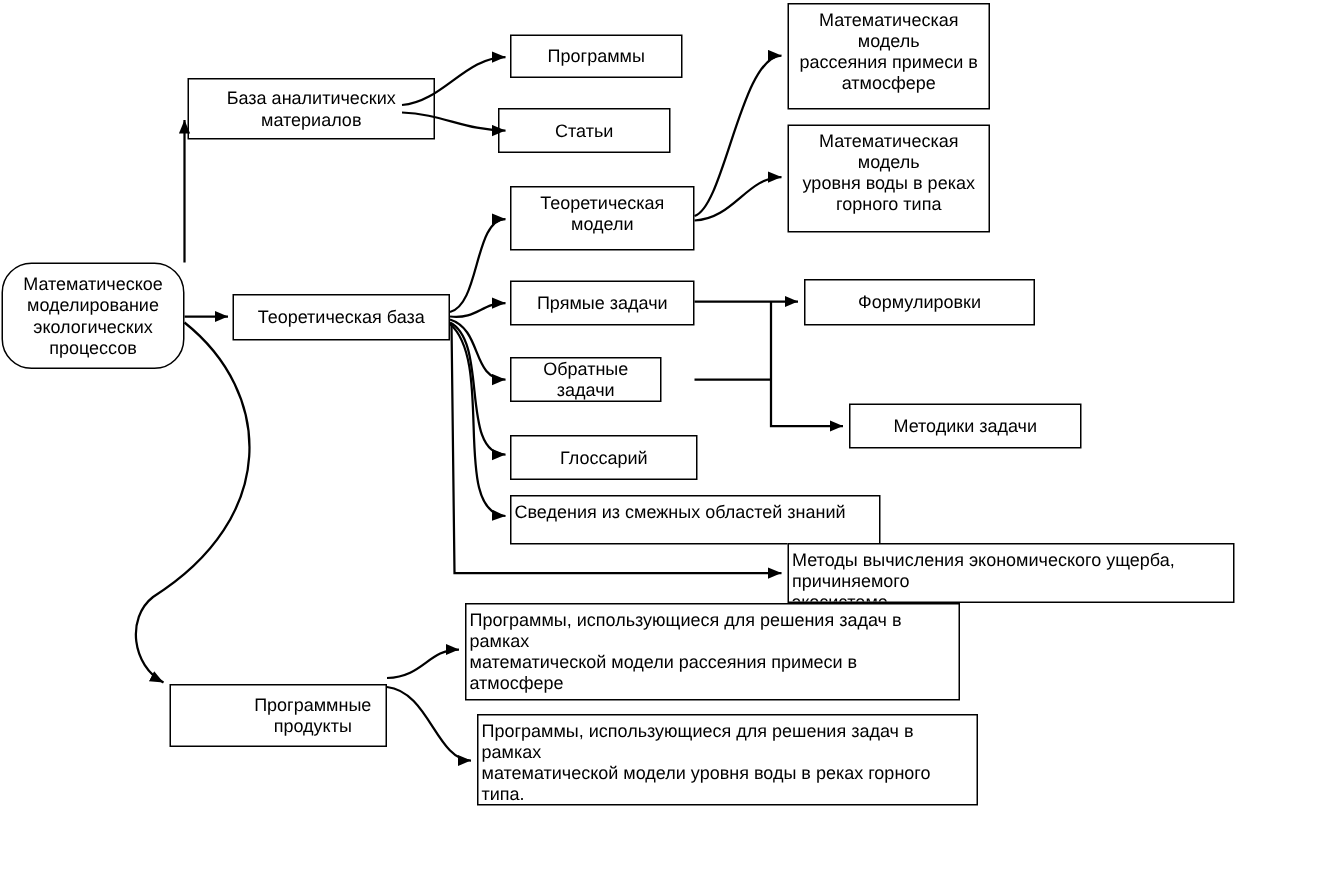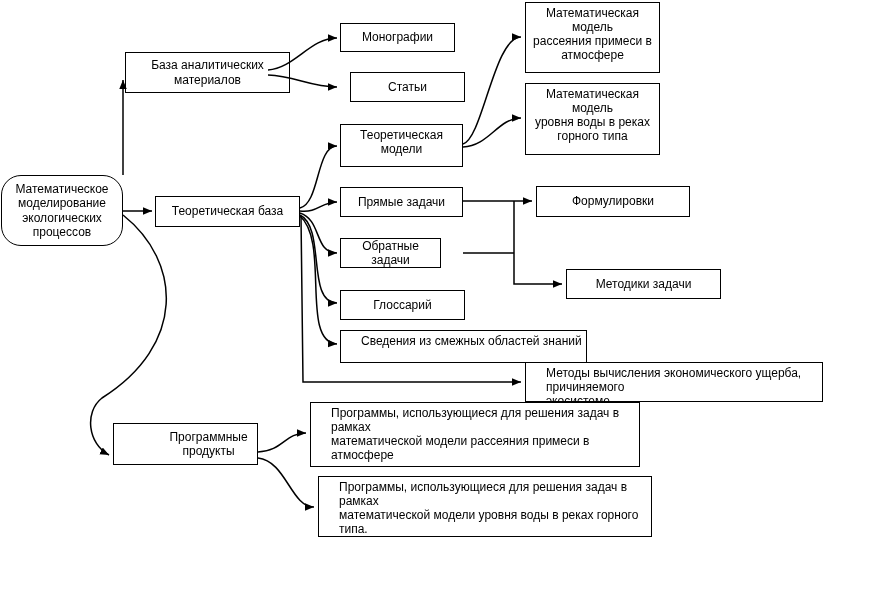--- a/index.html
+++ b/index.html
@@ -22,57 +22,57 @@
     color: #000;
     font-size: 12px;
     line-height: 1.18;
     display: flex;
     white-space: pre-line;
     overflow: hidden;
   }
   .node.va-center { align-items: center; }
   .node.va-top    { align-items: flex-start; padding-top: 3px; }
   .node.ha-center { justify-content: center; text-align: center; padding-left: 2px; padding-right: 2px; }
-  .node.ha-left   { justify-content: flex-start; text-align: left; padding-left: 20px; padding-right: 4px; }
+  .node.ha-left   { justify-content: flex-start; text-align: left; padding-left: 2px; padding-right: 4px; }
   #connector-layer {
     position: absolute; left: 0; top: 0;
     width: 880px; height: 596px;
     pointer-events: none;
   }
   #connector-layer path { fill: none; stroke: #000; stroke-width: 1.5px; }
 </style>
 </head>
 <body>
 
 <div id="diagram-canvas">
   <div id="nodes-layer">
       <div class="node ha-center va-center" style="left: 1px; top: 175px; width: 122px; height: 71px; border-radius: 20px;"><span>Математическое
 моделирование
 экологических процессов</span></div>
       <div class="node ha-center va-center" style="left: 125px; top: 52px; width: 165px; height: 41px;"><span>База аналитических
 материалов</span></div>
-      <div class="node ha-center va-center" style="left: 340px; top: 23px; width: 115px; height: 29px;"><span>Монографии</span></div>
-      <div class="node ha-center va-center" style="left: 350px; top: 72px; width: 115px; height: 30px;"><span>Статьи</span></div>
+      <div class="node ha-center va-center" style="left: 340px; top: 23px; width: 115px; height: 29px;"><span>Программы</span></div>
+      <div class="node ha-center va-center" style="left: 332px; top: 72px; width: 115px; height: 30px;"><span>Статьи</span></div>
       <div class="node ha-center va-top" style="left: 525px; top: 2px; width: 135px; height: 71px;"><span>Математическая модель
 рассеяния примеси в
 атмосфере</span></div>
       <div class="node ha-center va-top" style="left: 525px; top: 83px; width: 135px; height: 72px;"><span>Математическая модель
 уровня воды в реках
 горного типа</span></div>
       <div class="node ha-center va-top" style="left: 340px; top: 124px; width: 123px; height: 43px;"><span>Теоретическая модели</span></div>
       <div class="node ha-center va-center" style="left: 155px; top: 196px; width: 145px; height: 31px;"><span>Теоретическая база</span></div>
       <div class="node ha-center va-center" style="left: 340px; top: 187px; width: 123px; height: 30px;"><span>Прямые задачи</span></div>
       <div class="node ha-center va-center" style="left: 340px; top: 238px; width: 101px; height: 30px;"><span>Обратные задачи</span></div>
       <div class="node ha-center va-center" style="left: 340px; top: 290px; width: 125px; height: 30px;"><span>Глоссарий</span></div>
       <div class="node ha-left va-top" style="left: 340px; top: 330px; width: 247px; height: 33px;"><span>Сведения из смежных областей знаний</span></div>
       <div class="node ha-center va-center" style="left: 536px; top: 186px; width: 154px; height: 31px;"><span>Формулировки</span></div>
       <div class="node ha-center va-center" style="left: 566px; top: 269px; width: 155px; height: 30px;"><span>Методики задачи</span></div>
       <div class="node ha-left va-top" style="left: 525px; top: 362px; width: 298px; height: 40px;"><span>Методы вычисления экономического ущерба, причиняемого
 экосистеме</span></div>
-      <div class="node ha-center va-center" style="left: 113px; top: 423px; width: 145px; height: 42px; padding-left: 48px;"><span>Программные продукты</span></div>
+      <div class="node ha-center va-center" style="left: 113px; top: 456px; width: 145px; height: 42px; padding-left: 48px;"><span>Программные продукты</span></div>
       <div class="node ha-left va-top" style="left: 310px; top: 402px; width: 330px; height: 65px;"><span>Программы, использующиеся для решения задач в рамках
 математической модели рассеяния примеси в атмосфере</span></div>
       <div class="node ha-left va-top" style="left: 318px; top: 476px; width: 334px; height: 61px;"><span>Программы, использующиеся для решения задач в рамках
 математической модели уровня воды в реках горного типа.</span></div>
     </div>
   <svg id="connector-layer" width="880" height="596" viewBox="0 0 880 596" xmlns="http://www.w3.org/2000/svg">
     <defs>
       <marker id="arrowhead" markerUnits="userSpaceOnUse" markerWidth="10" markerHeight="9" refX="9" refY="3.75" orient="auto">
         <polygon points="0,0 9,3.75 0,7.5" fill="#000"></polygon>
       </marker>

